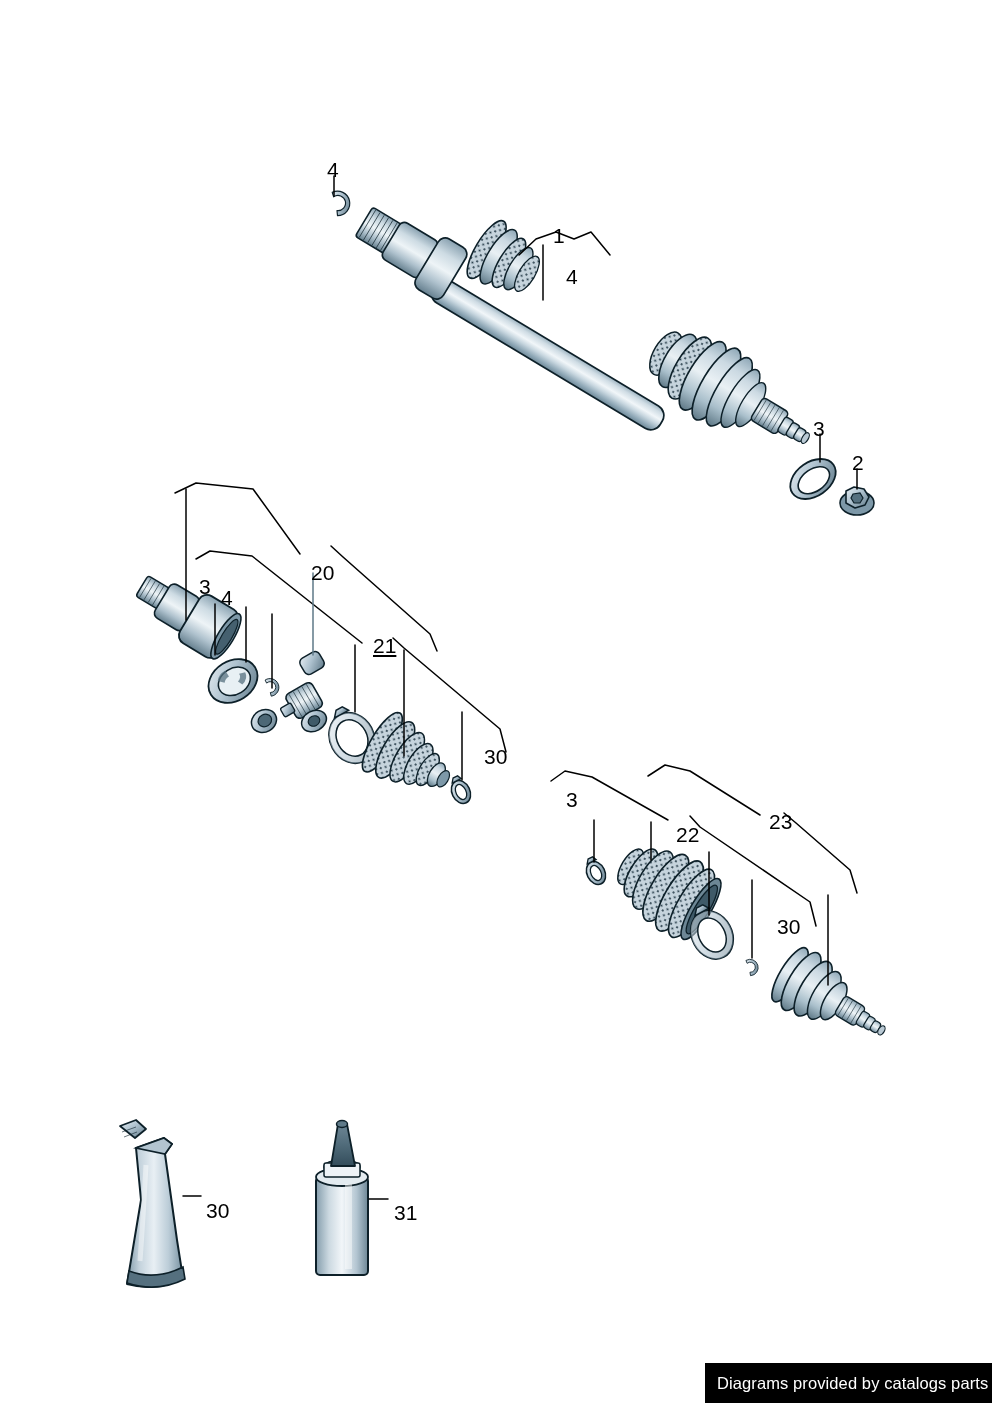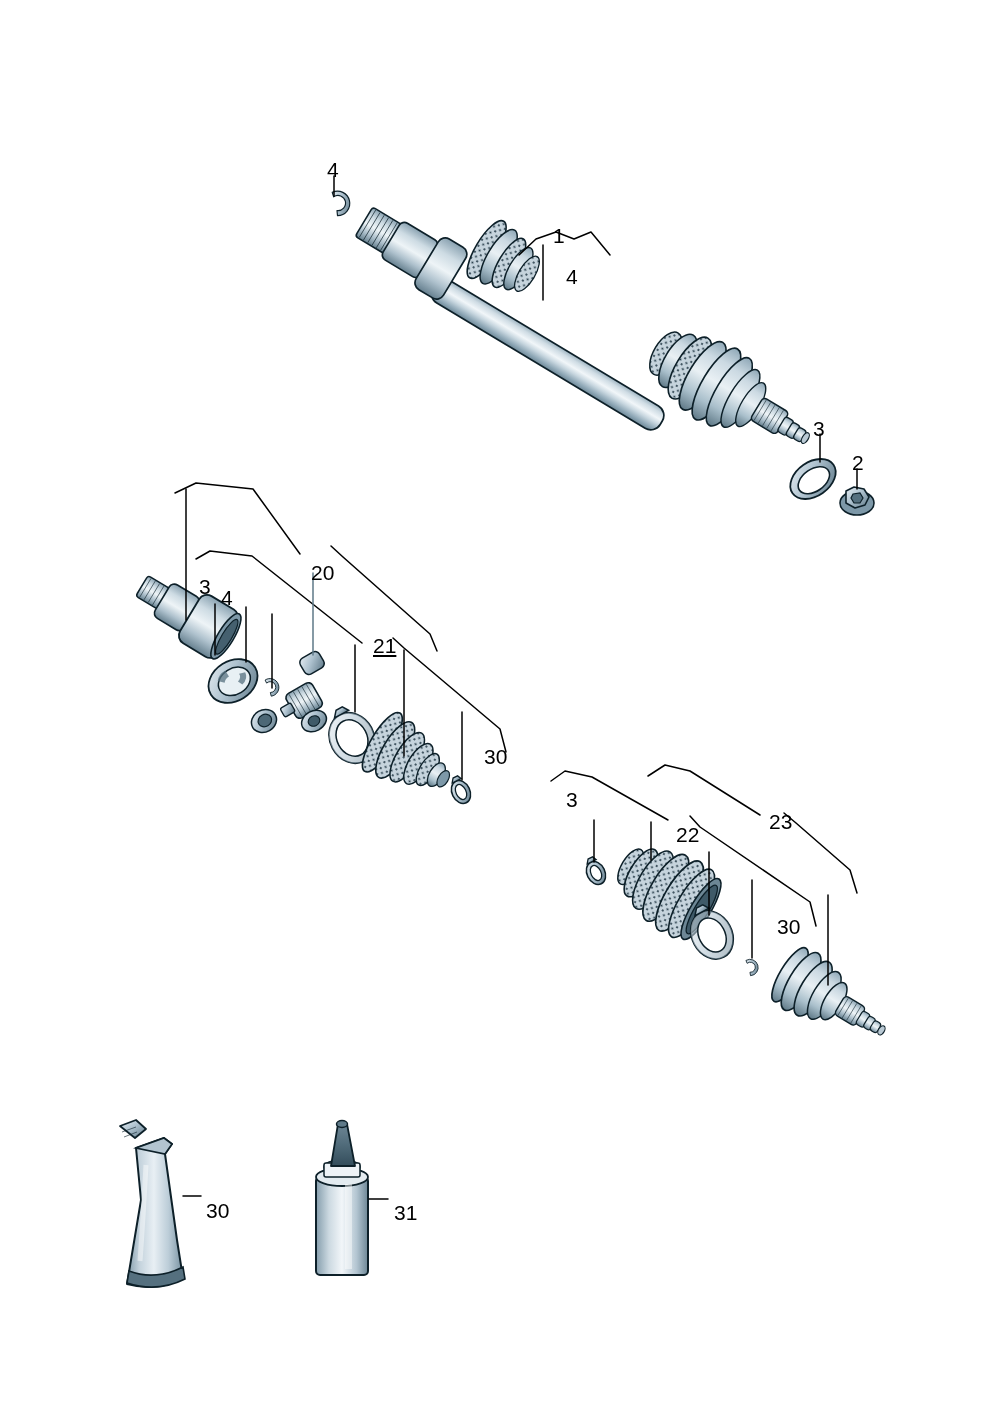--- a/index.html
+++ b/index.html
@@ -382,14 +382,17 @@
   <div class="callout" style="left:484px;top:746px;">30</div>
 
   <div class="callout" style="left:566px;top:789px;">3</div>
   <div class="callout" style="left:676px;top:824px;">22</div>
   <div class="callout" style="left:769px;top:811px;text-align:center;">23</div>
   <div class="callout" style="left:777px;top:916px;">30</div>
 
   <div class="callout" style="left:206px;top:1200px;">30</div>
   <div class="callout" style="left:394px;top:1162px;margin-top:40px;">31</div>
 
+  <div id="watermark">
+    <span>Diagrams provided by catalogs parts</span>
+  </div>
 
 </div>
 
 </body></html>

